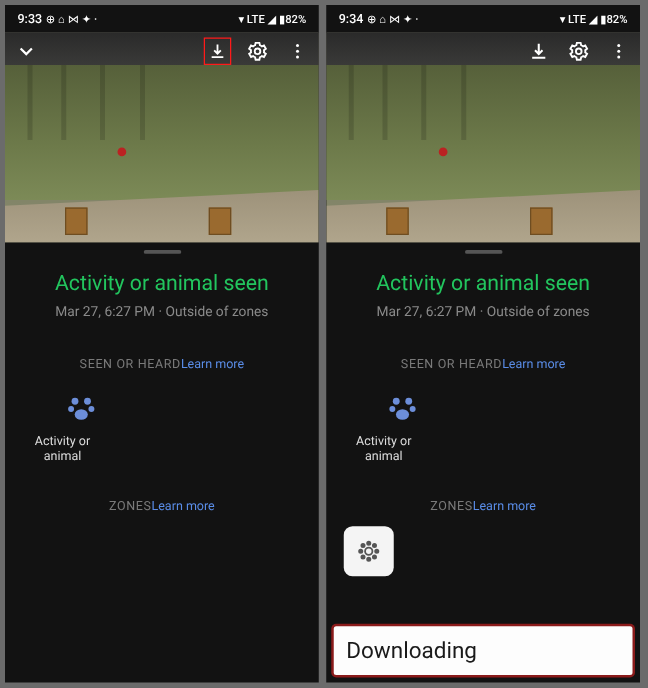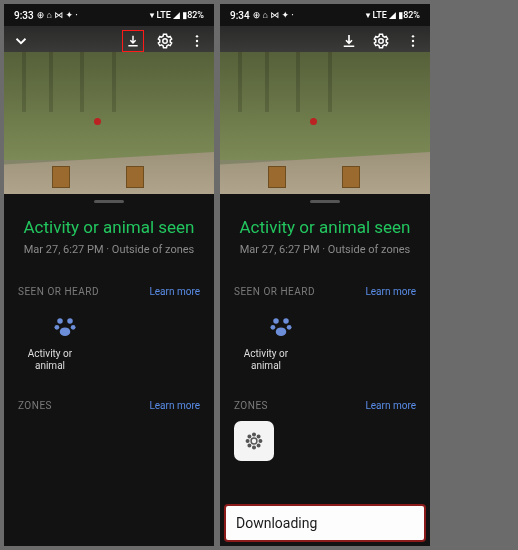--- a/index.html
+++ b/index.html
@@ -7,21 +7,21 @@
     background: #6b6b6b;
     font-family: -apple-system, Roboto, "Helvetica Neue", Arial, sans-serif;
     width: 518px;
     height: 550px;
     display: flex;
     gap: 6px;
     padding: 4px;
     overflow: hidden;
   }
   .phone {
-    width: 210px;
+    width: 251px;
     height: 542px;
     background: #121212;
     border-radius: 0;
     position: relative;
     overflow: hidden;
     display: flex;
     flex-direction: column;
   }
   .statusbar {
     height: 22px;
@@ -75,37 +75,37 @@
     border: 1.5px solid #ff1a1a;
     padding: 2px;
   }
   .grabber {
     width: 30px; height: 3px; background:#555; border-radius:2px;
     margin: 6px auto 4px;
   }
   .content { flex:1; padding: 0 14px; color:#e8e8e8; overflow:hidden; }
   .title { font-size: 17px; font-weight:400; text-align:center; margin-top:10px; color:#22c55e;}
   .subtitle { font-size: 11px; color:#8a8a8a; text-align:center; margin-top:6px; }
-  .sect-row { display:flex; justify-content:space-between; align-items:center; margin-top:30px; }
+  .sect-row { display:flex; justify-content:center; align-items:center; margin-top:30px; }
   .sect-label { font-size:10px; letter-spacing:.5px; color:#7a7a7a; }
   .learn { font-size:10px; color:#5a8de8; }
   .tile-row { display:flex; gap:14px; margin-top:12px; }
   .tile { width:64px; display:flex; flex-direction:column; align-items:flex-end; gap:5px; }
   .tile-ic { width:34px; height:34px; display:flex; align-items:center; justify-content:center; }
   .paw { color:#6c8ed9; }
   .tile-lab { font-size:10px; text-align:center; color:#ddd; line-height:1.2; }
   .sect-row.second { margin-top:28px; }
   .zone-tile { margin-top:10px; }
   .zone-sq { width:40px; height:40px; background:#f4f4f4; border-radius:7px; display:flex; align-items:center; justify-content:center; color:#666; }
   .zone-lab { font-size:10px; text-align:center; color:#ddd; margin-top:5px; width:50px; line-height:1.2;}
   .toast {
     position:absolute; left:6px; right:6px; bottom:6px;
     background:#fdfdfd; color:#1a1a1a;
     border-radius:2px; padding:9px 10px;
-    font-size:14px;
+    font-size:18px;
     box-shadow: 0 0 0 2px #8b1b1b;
   }
   svg { display:block; }
 </style>
 </head>
 <body>
 
 <div class="phone">
   <div class="statusbar">
     <div class="sb-left">

